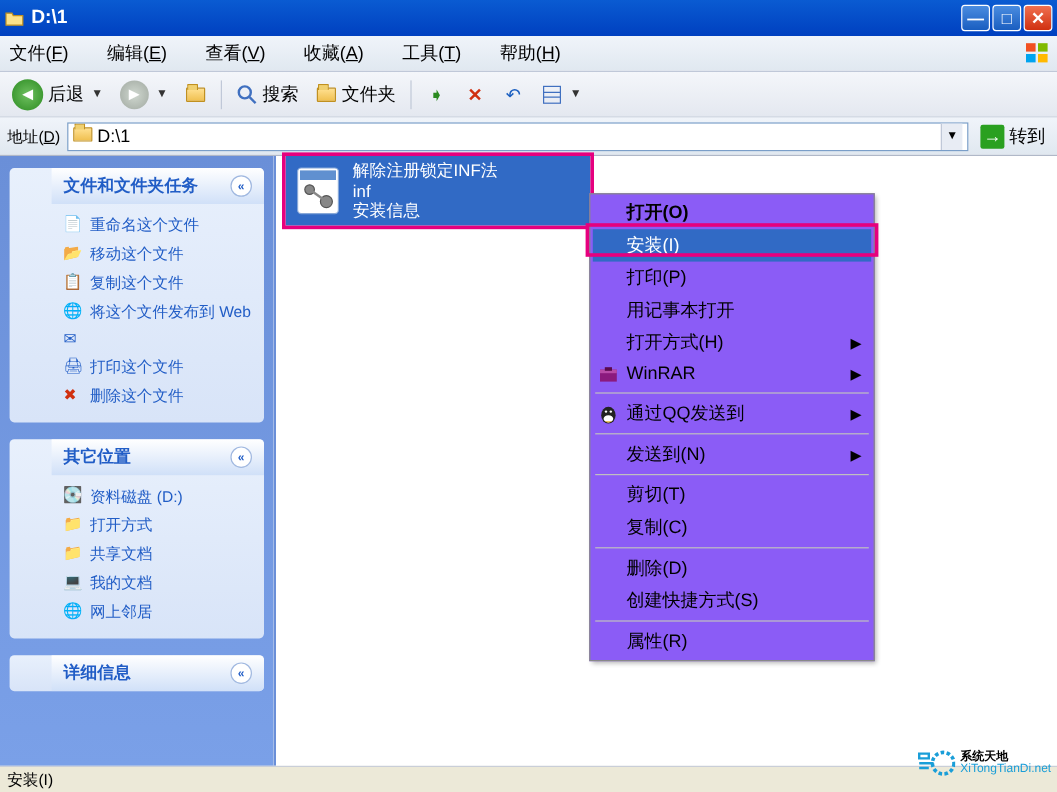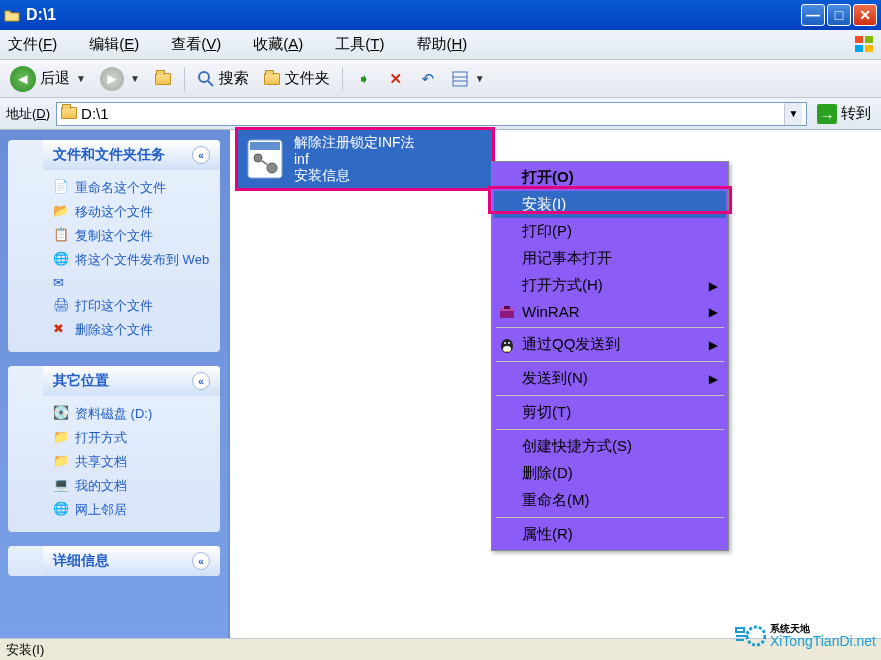--- a/index.html
+++ b/index.html
@@ -316,29 +316,29 @@
     </div>
   <div class="ctx-sep"></div>
   <div class="ctx-item">
       <span>发送到(N)</span>
       <span class="ctx-arrow">▶</span>
     </div>
   <div class="ctx-sep"></div>
   <div class="ctx-item">
       <span>剪切(T)</span>
     </div>
-  <div class="ctx-sep"></div>
+  <div class="ctx-item">
+      <span>复制(C)</span>
+    </div>
+  <div class="ctx-sep"></div>
+  <div class="ctx-item">
+      <span>删除(D)</span>
+    </div>
   <div class="ctx-item">
       <span>创建快捷方式(S)</span>
-    </div>
-  <div class="ctx-item">
-      <span>删除(D)</span>
-    </div>
-  <div class="ctx-item">
-      <span>重命名(M)</span>
     </div>
   <div class="ctx-sep"></div>
   <div class="ctx-item">
       <span>属性(R)</span>
     </div>
 </div>
 <div class="ctx-border"></div>
 
 <div class="statusbar">
   <span>安装(I)</span>
@@ -346,15 +346,15 @@
 
 <div class="watermark">
   <span class="wm-logo">
     <svg viewBox="0 0 32 28">
         <circle cx="22" cy="14" r="9" fill="none" stroke="#1a9ed8" stroke-width="3" stroke-dasharray="3 2"></circle>
         <path d="M2 10 L10 10 L10 6 L2 6 Z M2 14 L14 14 M2 18 L10 18" stroke="#1a9ed8" stroke-width="2" fill="none"></path>
       </svg>
   </span>
   <div class="wm-text">
     <span style="font-weight:bold;font-size:10px">系统天地</span>
-    <span style="font-size:14px;color:#1a9ed8">XiTongTianDi.net</span>
+    <span style="font-size:10px;color:#1a9ed8">XiTongTianDi.net</span>
   </div>
 </div>
 
 </body></html>

